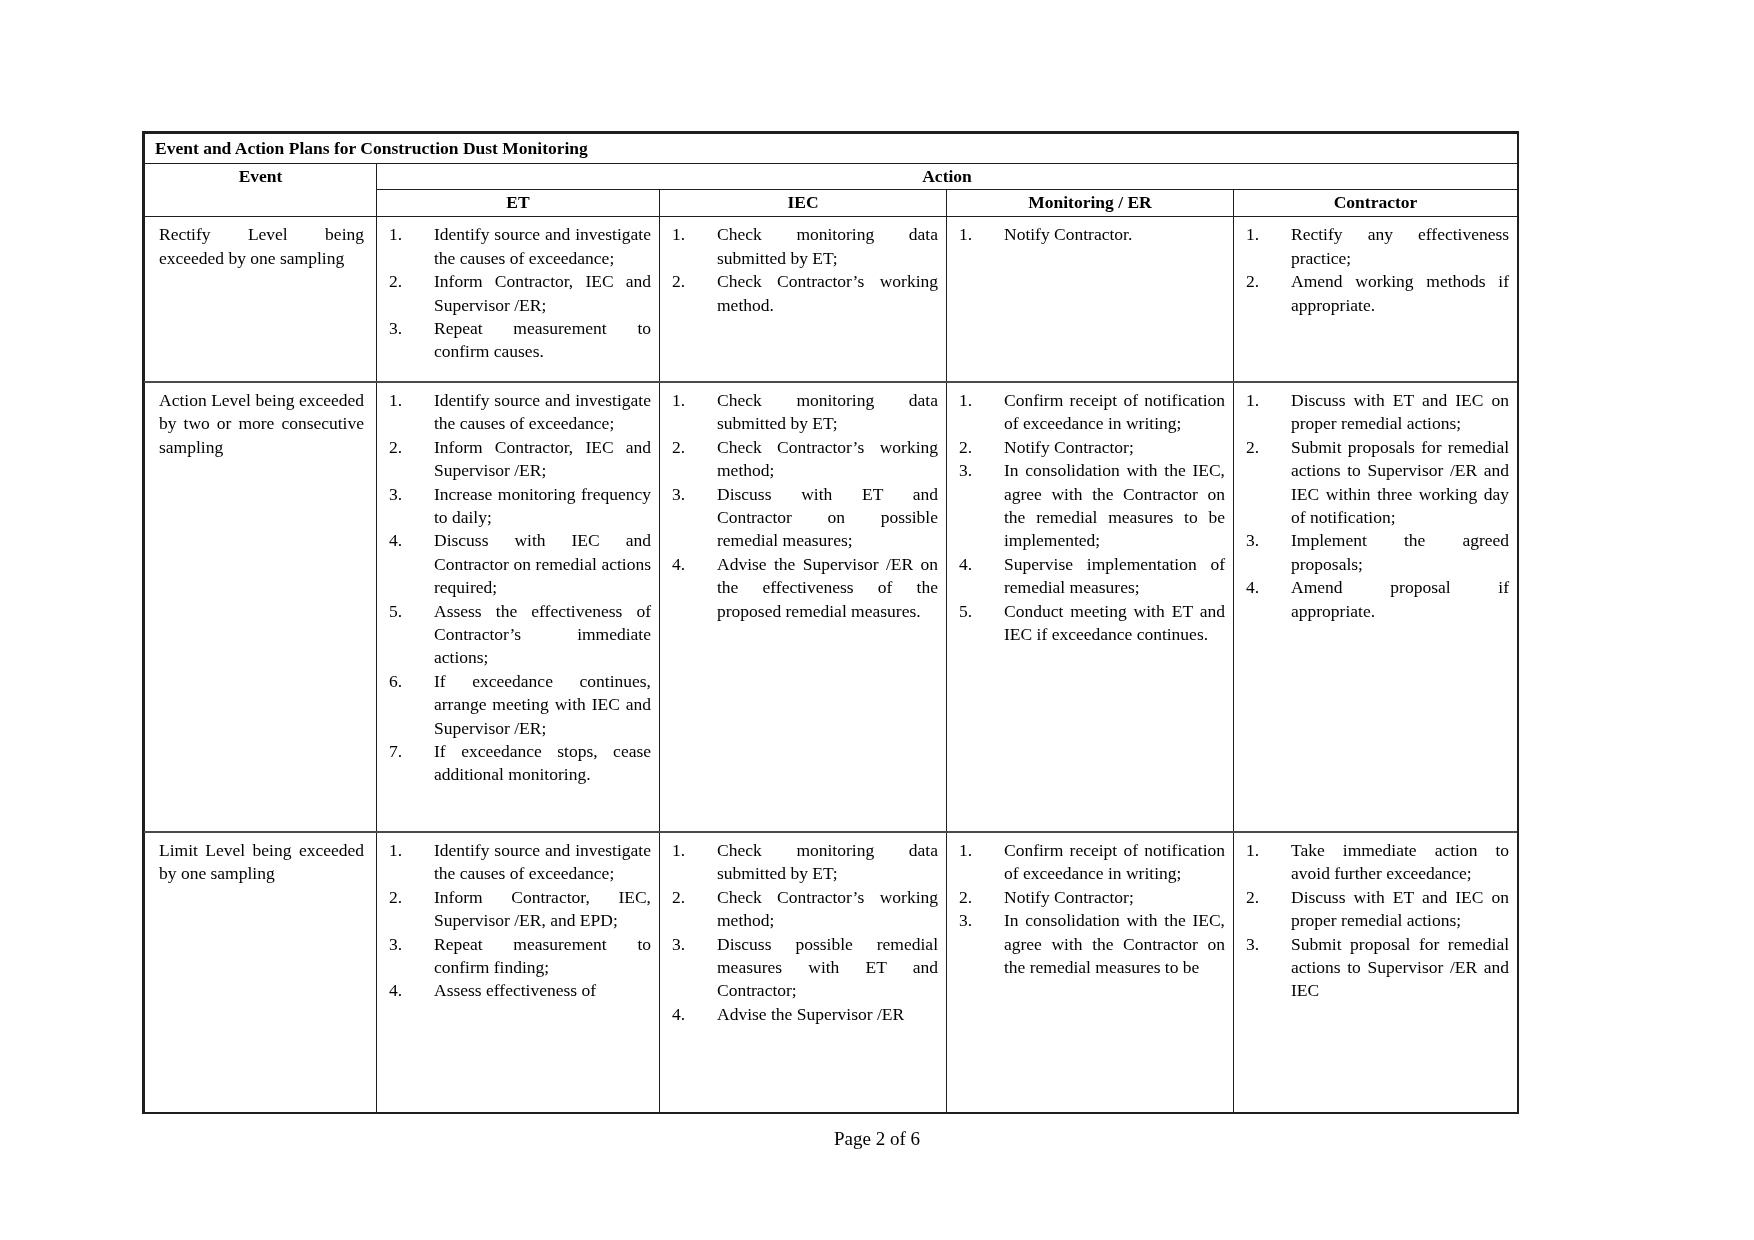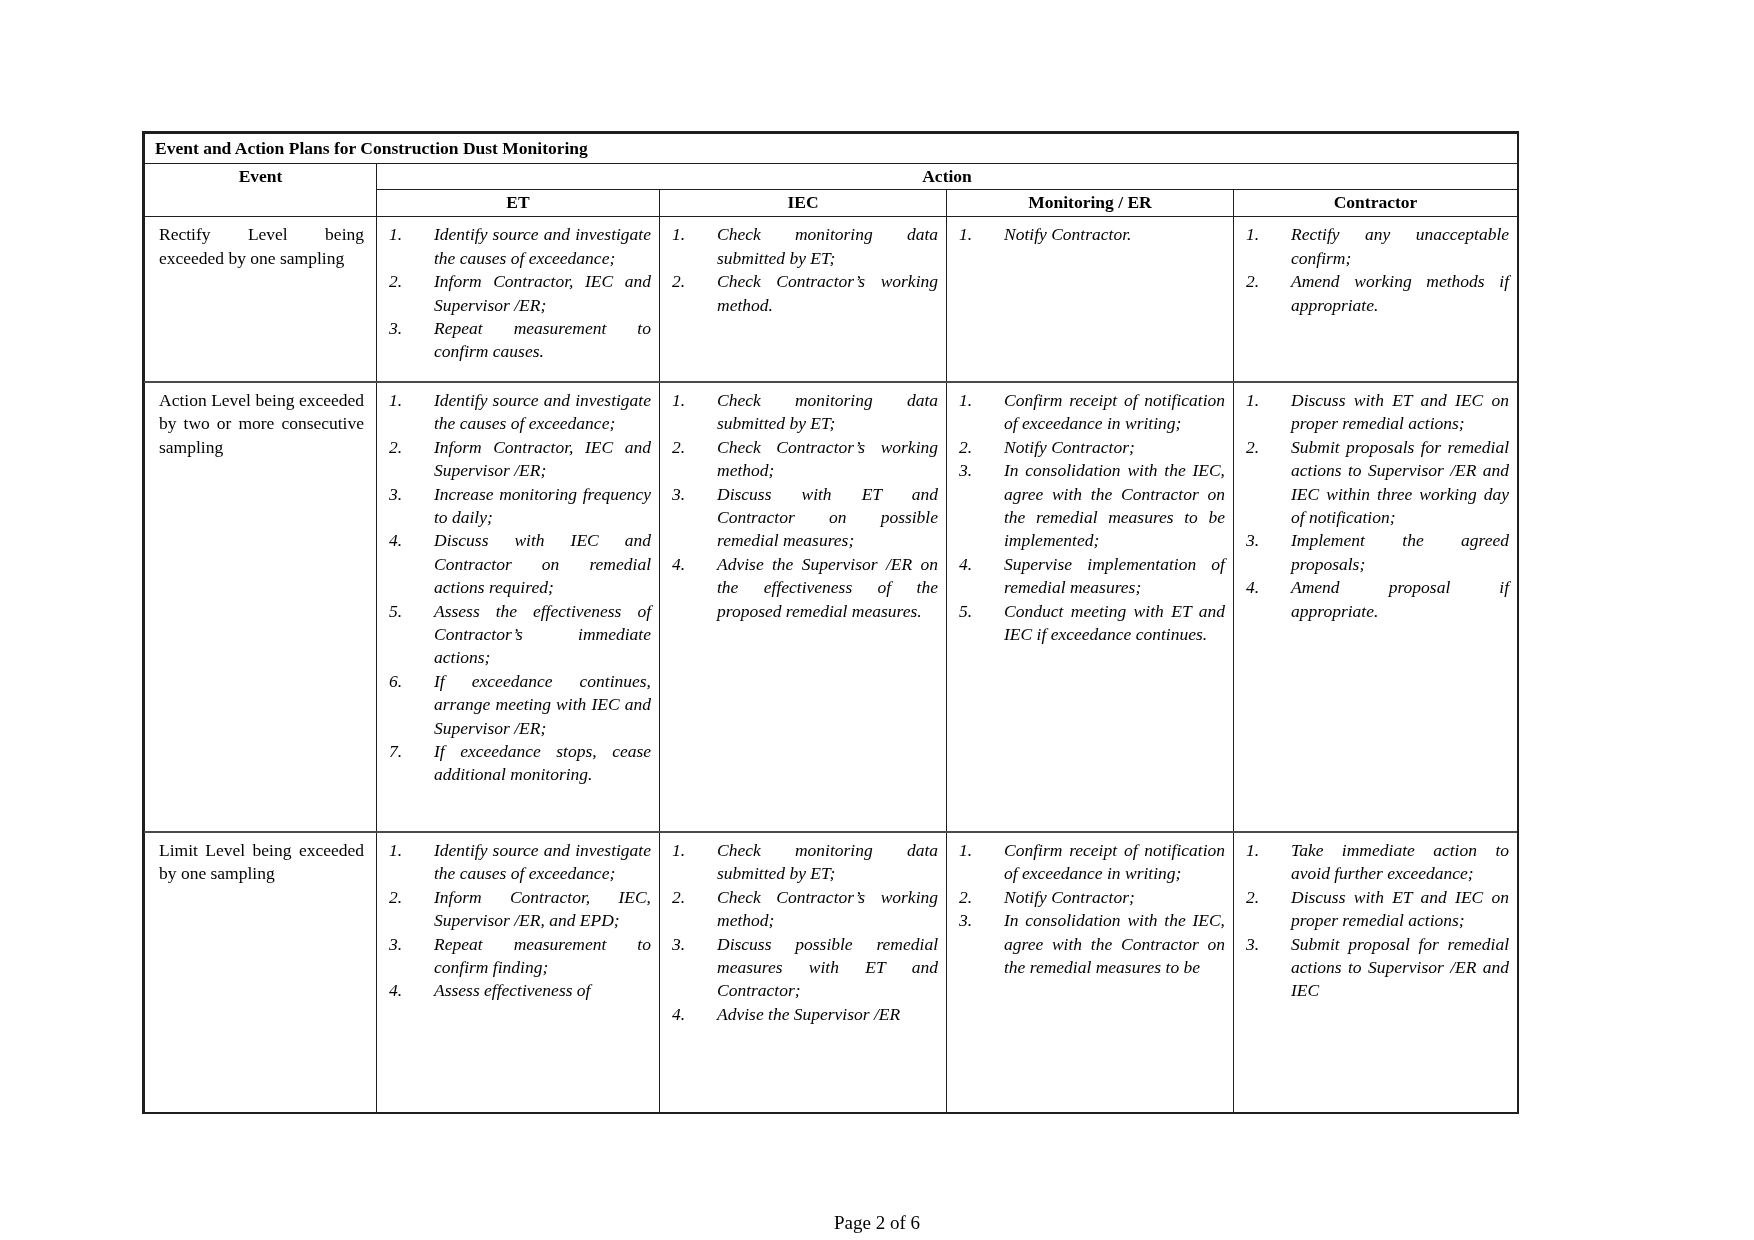--- a/index.html
+++ b/index.html
@@ -62,21 +62,20 @@
   .action-row th { height: 26px; }
   .subhdr-row th { height: 27px; border-bottom: 3px double #333; }
   .event-cell {
     padding: 6px 12px 4px 14px;
     text-align: justify;
     vertical-align: top;
   }
   .action-cell {
     padding: 6px 8px 4px 10px;
     vertical-align: top;
-    font-style: italic;
   }
   ol.acts {
     margin: 0;
     padding: 0;
     list-style: none;
     counter-reset: n;
   }
   ol.acts li {
     counter-increment: n;
     position: relative;
@@ -87,21 +86,21 @@
     content: counter(n) ".";
     position: absolute;
     left: 2px;
     top: 0;
   }
   tr.body-sep td { border-top: 2.4px solid #4a4a4a; }
   .page-footer {
     position: absolute;
     left: 0;
     width: 1754px;
-    top: 1212px;
+    top: 1128px;
     text-align: center;
     font-size: 19px;
   }
 </style>
 </head>
 <body>
 
 <div class="page">
 
   <div class="table-wrap">
@@ -146,21 +145,21 @@
                 <li>Check Contractor’s working method.</li>
               </ol>
         </td>
         <td class="action-cell">
           <ol class="acts">
                 <li>Notify Contractor.</li>
               </ol>
         </td>
         <td class="action-cell">
           <ol class="acts">
-                <li>Rectify any unacceptable confirm;</li>
+                <li>Rectify any effectiveness practice;</li>
                 <li>Amend working methods if appropriate.</li>
               </ol>
         </td>
       </tr>
 
       <tr class="body-sep" style="height:450px">
         <td class="event-cell">Action Level being exceeded by two or more consecutive sampling</td>
         <td class="action-cell">
           <ol class="acts">
                 <li>Identify source and investigate the causes of exceedance;</li>

